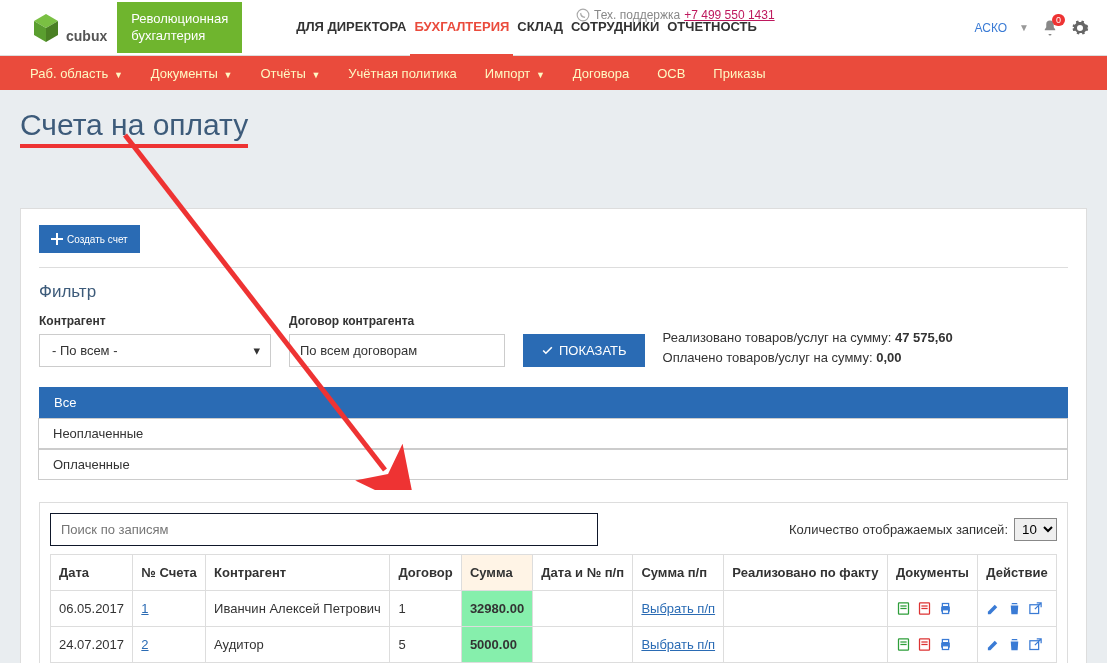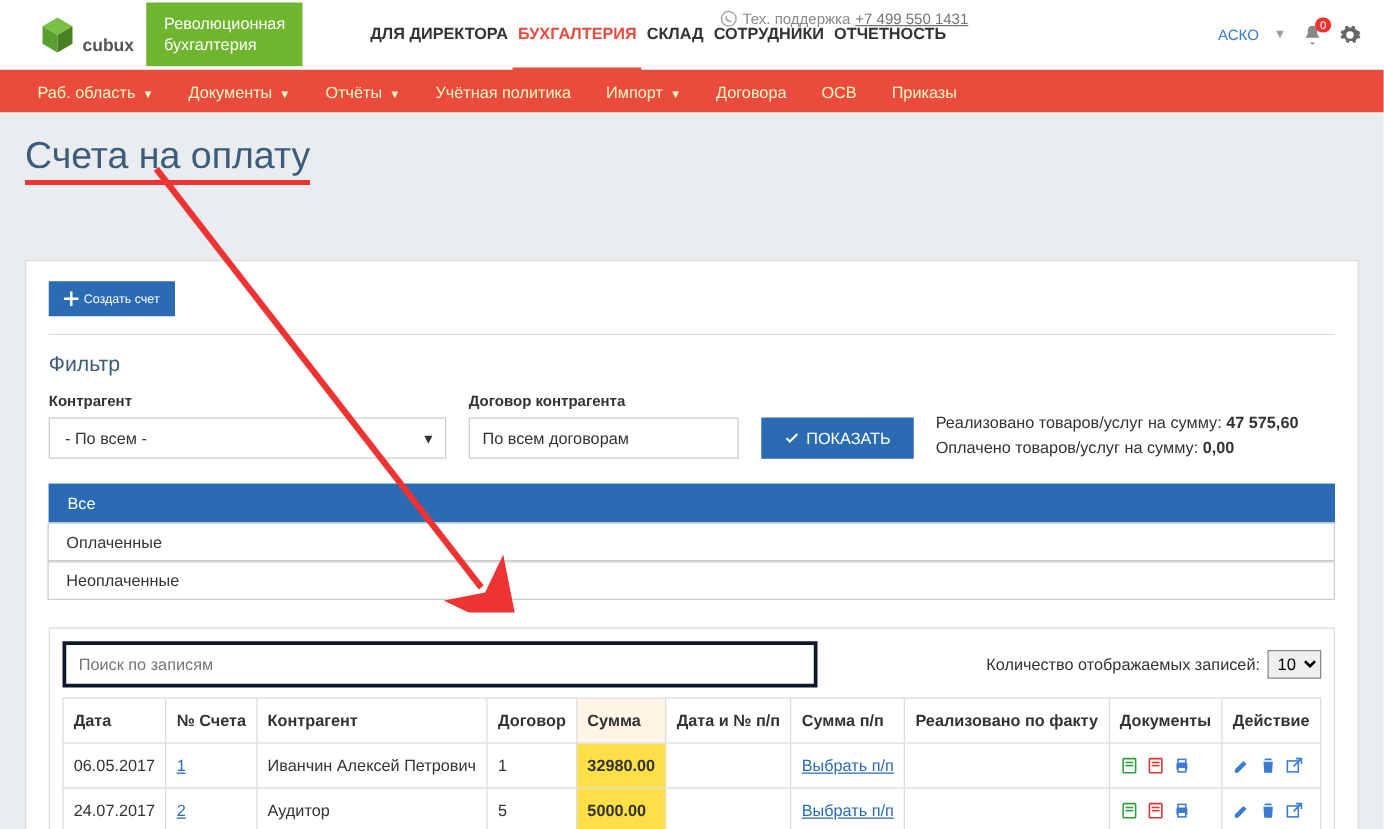--- a/index.html
+++ b/index.html
@@ -3,59 +3,59 @@
 <meta charset="utf-8">
 <style>
 * { box-sizing: border-box; margin: 0; padding: 0; }
 body { font-family: Arial, Helvetica, sans-serif; font-size: 13px; color: #333; background: #fff; width: 1107px; }
 .topbar { display: flex; align-items: center; height: 56px; border-bottom: 1px solid #ddd; }
 .logo-box { display: flex; align-items: center; padding: 0 10px 0 30px; }
 .logo-cube { width: 32px; height: 32px; position: relative; }
 .logo-text { font-weight: bold; color: #555; font-size: 14px; margin-left: 4px; margin-top: 16px; }
 .green-badge { background: #6fb52e; color: #fff; padding: 9px 14px; font-size: 13px; line-height: 1.3; }
 .support { margin-left: 140px; color: #888; font-size: 12px; display: flex; align-items: center; gap: 4px; position: absolute; top: 8px; left: 436px;}
-.support a { color: #737373; }
+.support a { color: #be185d; }
 .main-nav { display: flex; margin-left: 50px; }
 .main-nav a { color: #333; text-decoration: none; font-weight: bold; font-size: 13px; padding: 20px 4px; }
 .main-nav a.active { color: #ea4b3c; border-bottom: 3px solid #ea4b3c; }
 .top-right { margin-left: auto; display: flex; align-items: center; gap: 12px; padding-right: 18px; }
 .top-right .acct { color: #3a7bd5; font-size: 12px; }
 .chev { color: #999; font-size: 10px; }
 .bell-wrap { position: relative; cursor: pointer; }
 .bell-badge { position: absolute; top: -5px; right: -6px; background: #e33; color: #fff; border-radius: 8px; font-size: 9px; padding: 1px 4px; }
 .redbar { background: #ea4b3c; display: flex; gap: 28px; padding: 0 30px; height: 34px; align-items: center; }
 .redbar a { color: #fef9c3; text-decoration: none; font-size: 13px; }
 .caret { font-size: 9px; margin-left: 2px; }
 .page { background: #e9edf0; padding: 18px 20px 0 20px; }
 .page-title { font-size: 30px; color: #3d5b7a; font-weight: normal; border-bottom: 4px solid #e33; display: inline-block; padding-bottom: 2px; }
 .card { background: #fff; margin-top: 60px; padding: 16px 18px; border: 1px solid #ddd; }
 .btn-create { background: #2a6bb4; color: #fff; border: none; padding: 8px 12px; font-size: 10px; cursor: pointer; display: inline-flex; align-items: center; gap: 4px; }
 .hr { border: none; border-top: 1px solid #ddd; margin: 14px 0; }
 .filter-title { font-size: 17px; color: #3d5b7a; margin-bottom: 12px; }
 .filter-row { display: flex; gap: 18px; align-items: flex-end; flex-wrap: wrap; }
 .fgroup label { font-weight: bold; font-size: 12px; display: block; margin-bottom: 6px; }
 .fsel { border: 1px solid #ccc; padding: 8px 10px; font-size: 13px; background: #fff; }
-.fsel.w1 { width: 318px; padding-left: 12px; }
+.fsel.w1 { width: 232px; padding-left: 12px; }
 .fsel.w2 { width: 216px; }
 .btn-show { background: #2a6bb4; color: #fff; border: none; padding: 9px 18px; font-size: 13px; cursor: pointer; display: flex; align-items: center; gap: 5px; }
 .summary { font-size: 13px; color: #333; line-height: 1.5; }
 .summary b { font-weight: bold; }
 .tabs { margin-top: 20px; display: flex; flex-direction: column; }
 .tab { border: 1px solid #ccc; padding: 7px 14px; font-size: 13px; cursor: pointer; background: #fff; margin-left: -1px; }
 .tab:first-child { margin-left: 0; }
 .tab.active { background: #2a6bb4; color: #fff; border-color: #2a6bb4; }
 .tablewrap { border: 1px solid #ddd; margin-top: 22px; padding: 10px; }
 .search-row { display: flex; justify-content: space-between; align-items: center; margin-bottom: 8px; }
-.search-input { border: 3px solid #0f172a; padding: 8px 10px; width: 604px; font-size: 13px; }
+.search-input { border: 1px solid #0f172a; padding: 8px 10px; width: 548px; font-size: 13px; }
 .pgsize { display: flex; align-items: center; gap: 6px; font-size: 13px; }
 .pgsize select { border: 1px solid #888; padding: 2px 3px; }
 table { width: 100%; border-collapse: collapse; }
 th, td { border: 1px solid #ddd; padding: 10px 8px; text-align: left; font-size: 13px; vertical-align: middle; }
 th { font-weight: bold; background: #fff; }
-td.sum { background: #fde047; font-weight: bold; }
+td.sum { background: #86efac; font-weight: bold; }
 th.sum { background: #fff4e6; }
 .lnk { color: #2a6bb4; text-decoration: underline; cursor: pointer; }
 .doc-icons { display: flex; gap: 6px; }
 .action-icons { display: flex; gap: 6px; }
 svg { display: block; }
 .arrow-overlay { position: absolute; pointer-events: none; z-index: 50; }
 .icon-sm { width: 14px; height: 14px; }
 </style>
 </head>
 <body>
@@ -149,22 +149,22 @@
         <span>ПОКАЗАТЬ</span>
       </button>
       <div class="summary">
         <div><span>Реализовано товаров/услуг на сумму: </span><b>47 575,60</b></div>
         <div><span>Оплачено товаров/услуг на сумму: </span><b>0,00</b></div>
       </div>
     </div>
 
     <div class="tabs">
       <div class="tab active">Все</div>
+      <div class="tab">Неоплаченные</div>
       <div class="tab">Оплаченные</div>
-      <div class="tab">Неоплаченные</div>
     </div>
 
     <div class="tablewrap">
       <div class="search-row">
         <input class="search-input" placeholder="Поиск по записям" style="">
         <div class="pgsize">
           <span>Количество отображаемых записей:</span>
           <select><option>10</option></select>
         </div>
       </div>

